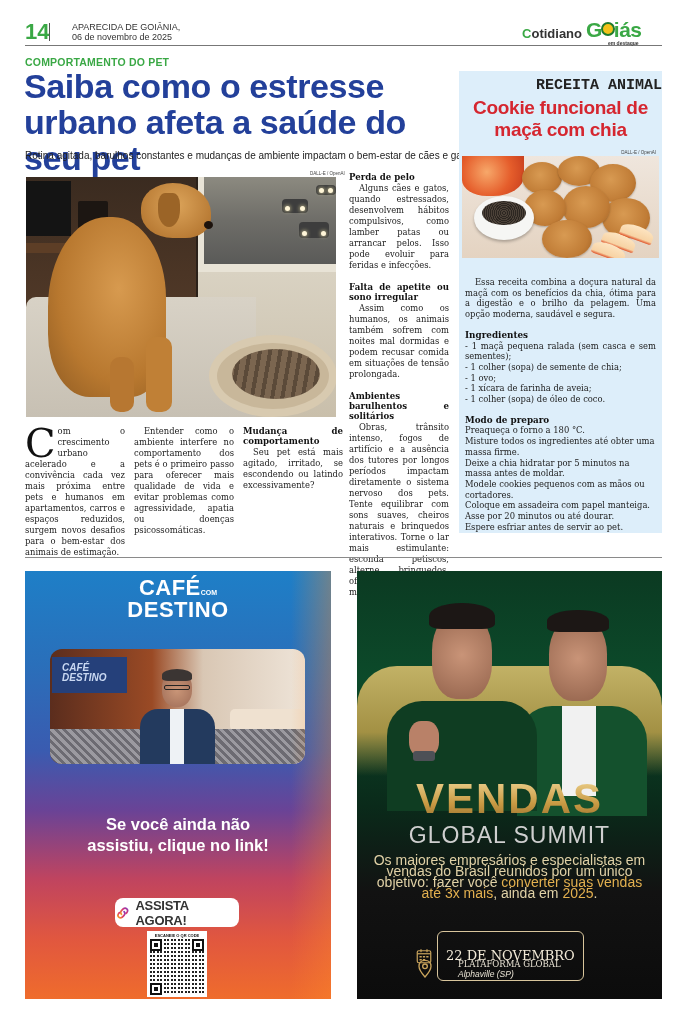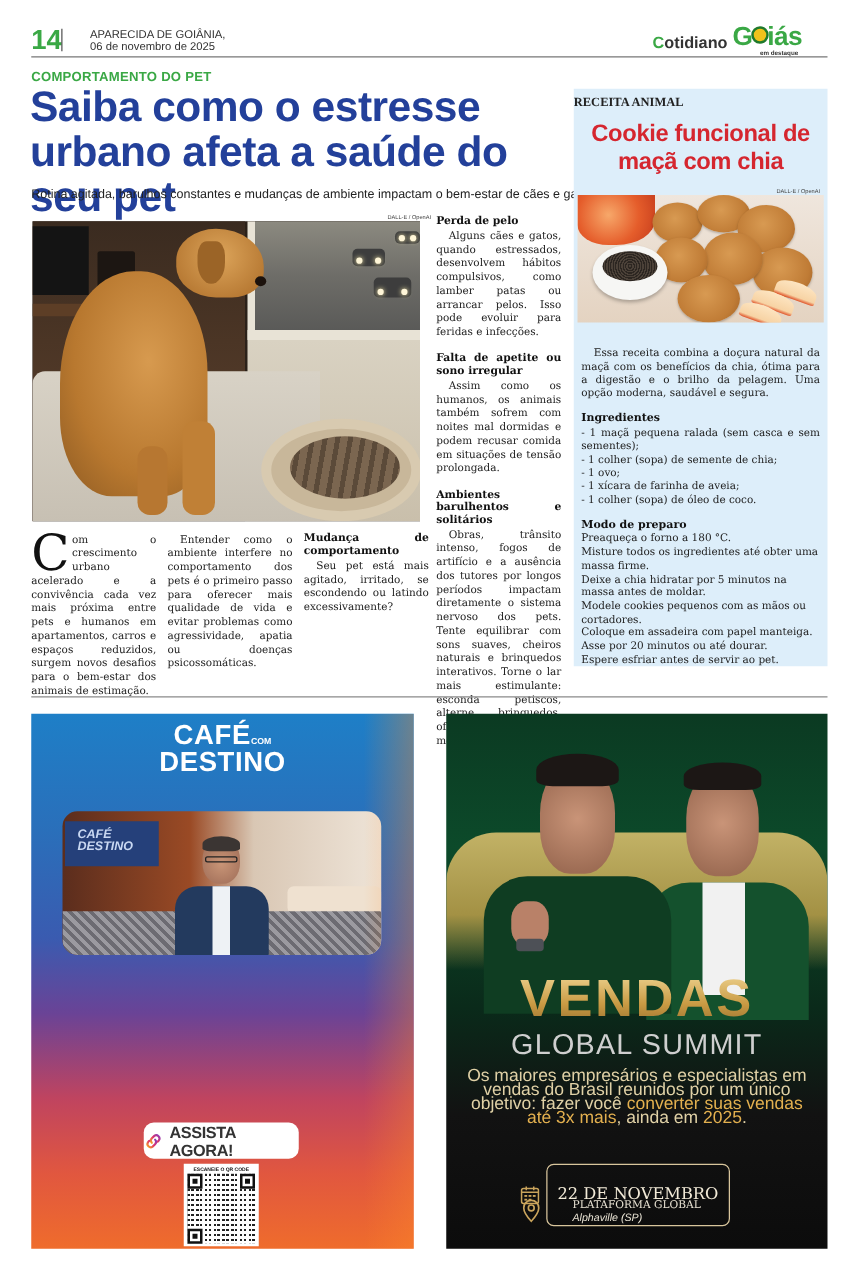--- a/index.html
+++ b/index.html
@@ -51,21 +51,21 @@
   .col h4 { font-family: "DejaVu Serif", serif; font-weight: bold; font-size: 8.6px; line-height: 10px; color: #111; margin-bottom: 1px; }
   .col .gap { height: 11px; }
   .dropcap { float: left; font-family: "DejaVu Serif", serif; font-size: 40px; line-height: 32px; margin: 1px 2px 0 0; color: #111; }
   .col1 { left: 25px; top: 426px; width: 100px; }
   .col2 { left: 134px; top: 426px; width: 100px; }
   .col3 { left: 243px; top: 426px; width: 100px; }
   .col4 { left: 349px; top: 172px; width: 100px; }
 
   
   .recipe { position: absolute; left: 459px; top: 71px; width: 203px; height: 462px; background: #ddeefa; }
-  .recipe-kicker { position: absolute; left: 0; top: 6px; width: 100%; text-align: left; font-family: Liberation Serif, serif; font-weight: bold; font-size: 10px; color: #222; }
+  .recipe-kicker { position: absolute; left: 0; top: 6px; width: 100%; text-align: right; font-family: Liberation Mono, monospace; font-weight: bold; font-size: 15px; color: #222; }
   .recipe-title { position: absolute; left: 0; top: 26px; width: 100%; text-align: center; font-family: "Liberation Sans", sans-serif; font-weight: bold; font-size: 19px; line-height: 22px; color: #d5262f; letter-spacing: -0.3px; }
   .recipe-photo { position: absolute; left: 3px; top: 85px; width: 197px; height: 102px; background: linear-gradient(180deg, #efe6dd 0%, #e4d3c1 100%); overflow: hidden; }
   .rp-apple { position: absolute; left: 0; top: 0; width: 62px; height: 40px; border-radius: 0 0 50% 40%; background: radial-gradient(circle at 40% 40%, #f7a86a 0%, #e55d2b 55%, #c33a1b 100%); }
   .rp-bowl { position: absolute; left: 12px; top: 40px; width: 60px; height: 44px; border-radius: 50%; background: #f6f6f4; box-shadow: 0 2px 3px rgba(0,0,0,0.25); }
   .rp-chia { position: absolute; left: 20px; top: 45px; width: 44px; height: 24px; border-radius: 50%; background: repeating-radial-gradient(circle, #4b4138 0 1px, #2c2621 1px 2px); }
   .rp-cookie { position: absolute; border-radius: 50%; background: radial-gradient(circle at 45% 40%, #d89a52 0%, #c07c36 65%, #9e5f24 100%); box-shadow: 0 1px 2px rgba(0,0,0,0.25); }
   .rp-slice { position: absolute; width: 34px; height: 14px; border-radius: 50% 50% 10% 10%; background: linear-gradient(180deg, #fde5c2 0%, #f7d3a4 80%, #e0542a 100%); transform: rotate(20deg); }
   .recipe-body { position: absolute; left: 6px; top: 206px; width: 191px; font-family: "DejaVu Serif", serif; font-size: 8.4px; line-height: 10.7px; color: #222; text-align: justify; }
   .recipe-body p.lead { text-indent: 10px; }
   .recipe-body h4 { font-weight: bold; font-size: 8.8px; margin-top: 10px; color: #111; }
@@ -244,20 +244,24 @@
     <div class="ad1-sofa"></div>
     <div class="ad1-floor"></div>
     <div class="ad1-person">
       <div class="ad1-suit"></div>
       <div class="ad1-shirt"></div>
       <div class="ad1-head"></div>
       <div class="ad1-hair"></div>
       <div class="ad1-glasses"></div>
     </div>
   </div>
+  <div class="ad1-text">
+    <div>Se você ainda não</div>
+    <div>assistiu, clique no link!</div>
+  </div>
   <div class="ad1-btn">
     <svg class="ad1-link-icon" viewBox="0 0 24 24">
       <defs>
           <linearGradient id="lg" x1="0" y1="1" x2="1" y2="0">
             <stop offset="0" stop-color="#f5a623"></stop>
             <stop offset="0.5" stop-color="#e0356b"></stop>
             <stop offset="1" stop-color="#8a3ab9"></stop>
           </linearGradient>
         </defs>
       <path d="M10 14 a4 4 0 0 1 0-5.6 l3-3 a4 4 0 0 1 5.6 5.6 l-1.5 1.5" fill="none" stroke="url(#lg)" stroke-width="2.6" stroke-linecap="round"></path>

